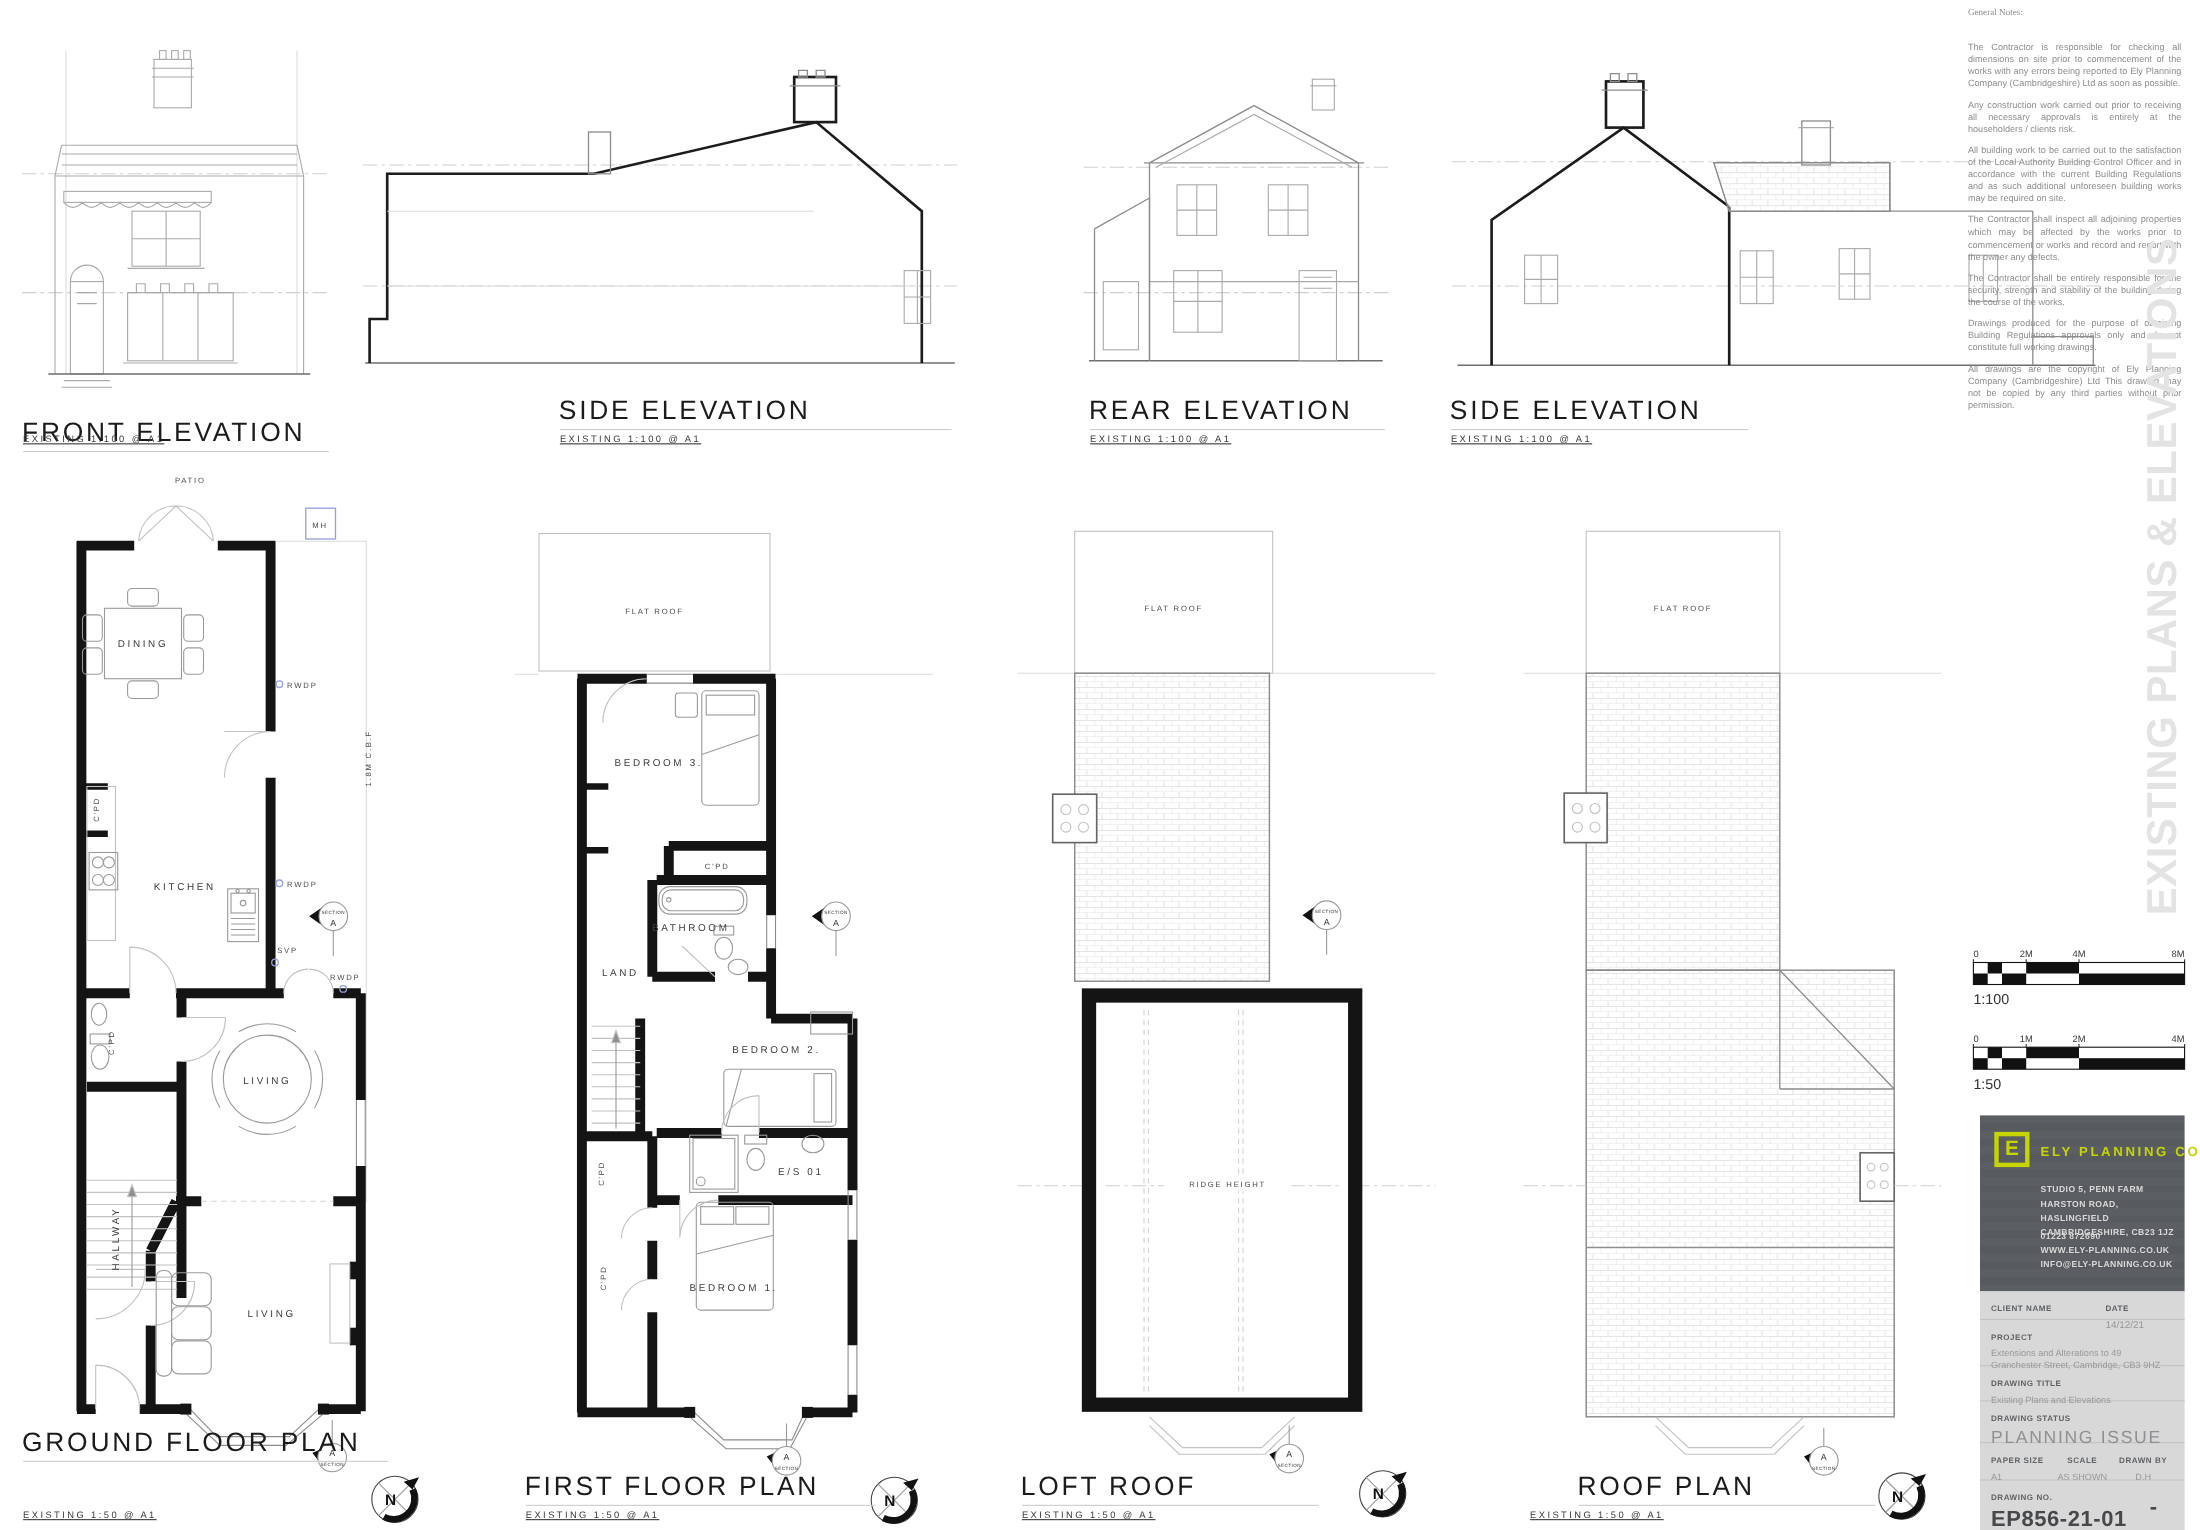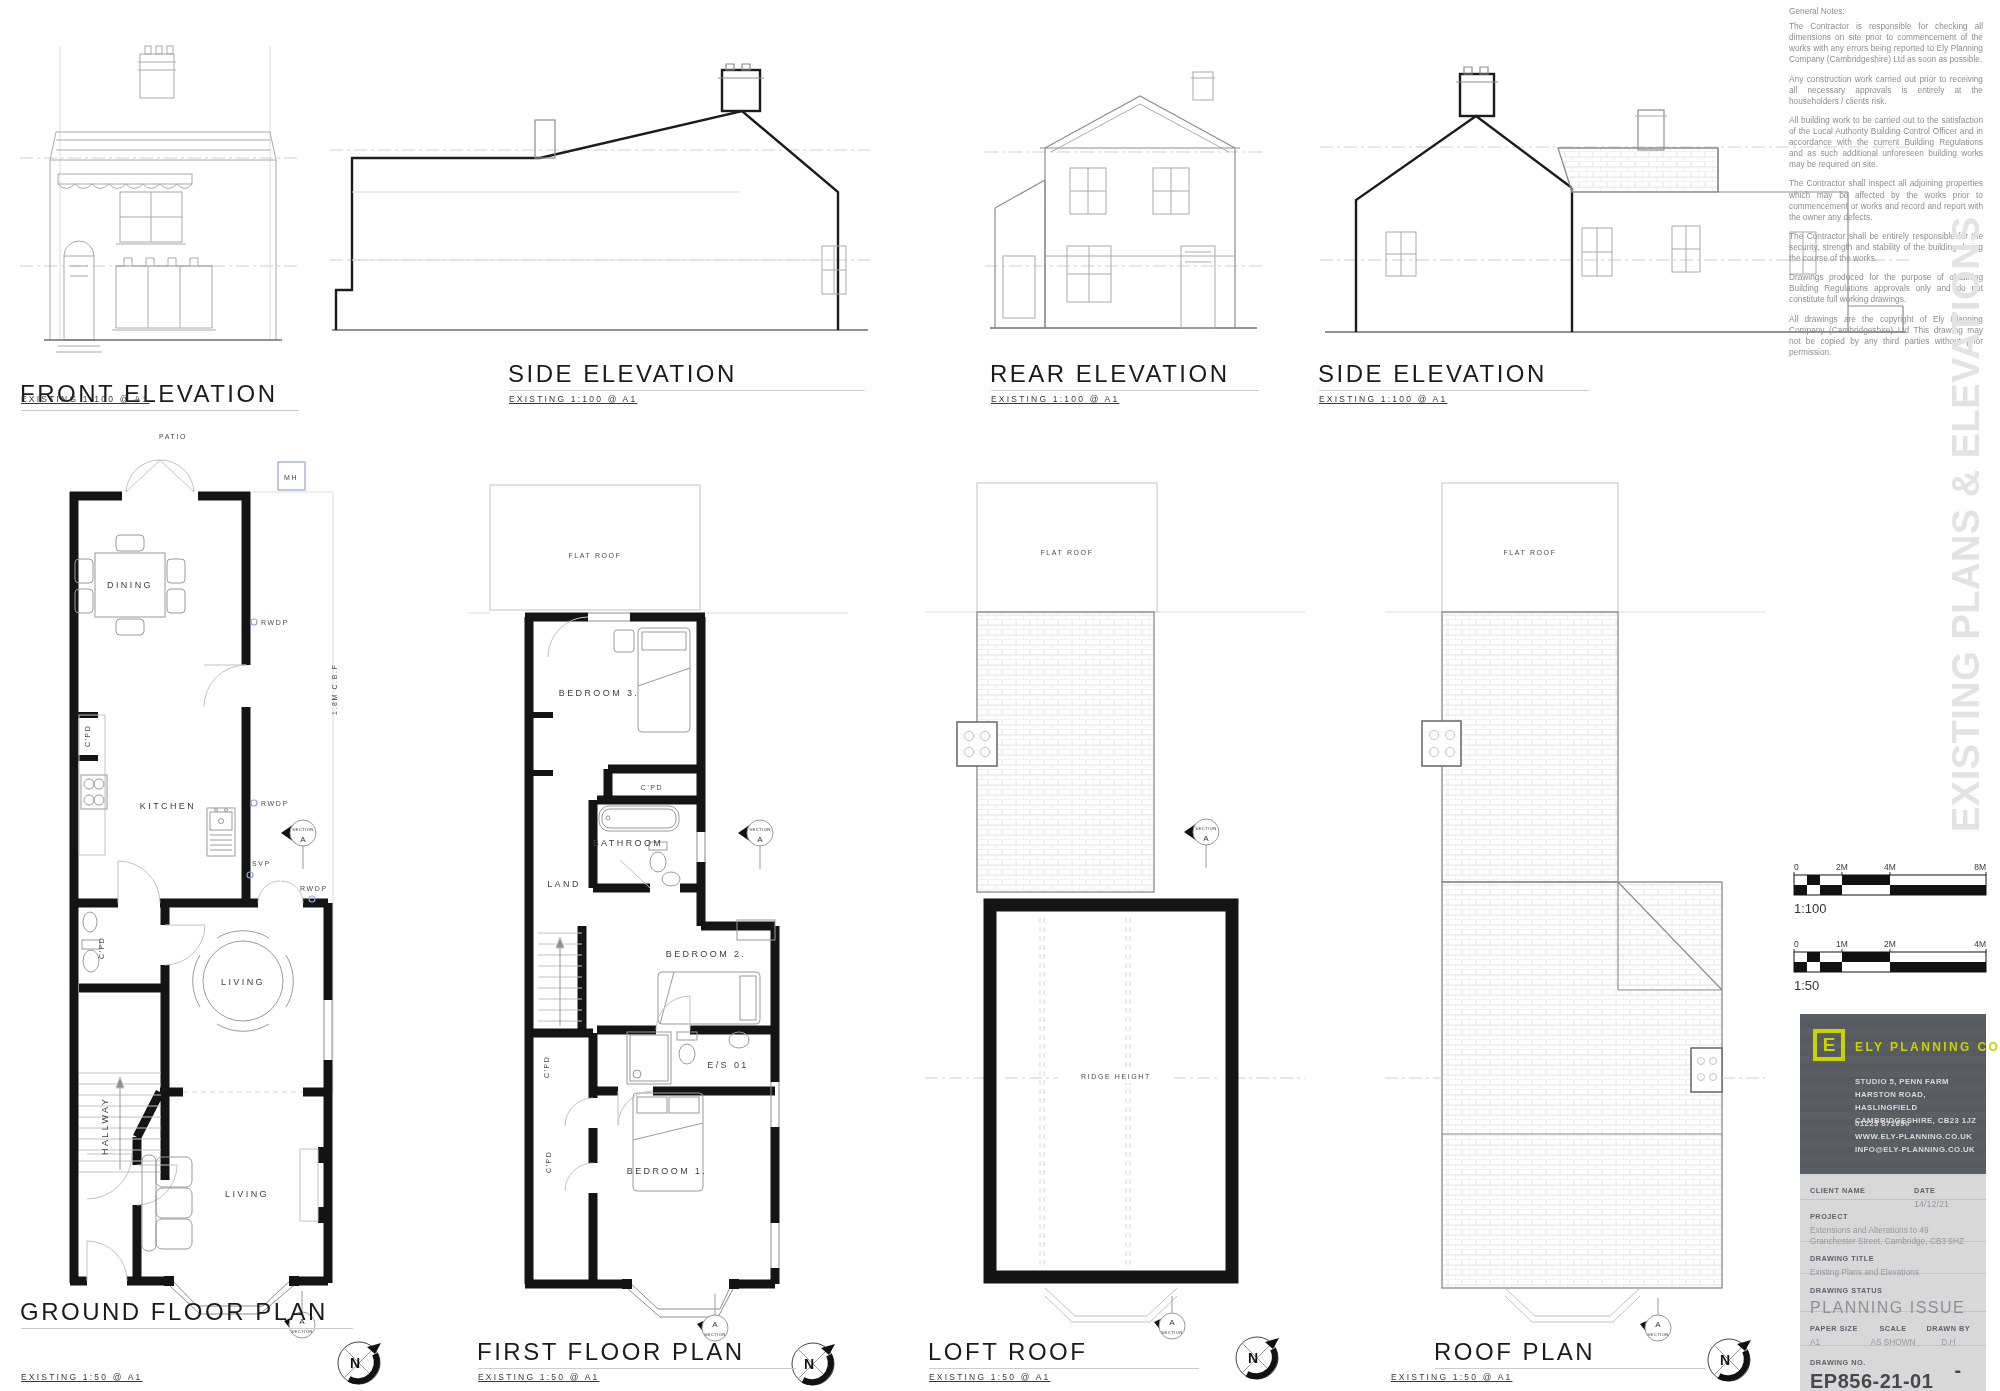--- a/index.html
+++ b/index.html
@@ -6,21 +6,21 @@
   .sheet{position:relative;width:2000px;height:1391px;background:#ffffff;
          font-family:"Liberation Sans",sans-serif;overflow:hidden;}
   svg{position:absolute;overflow:visible;}
   
   .hd{position:absolute;font-size:24px;letter-spacing:2.5px;color:#1b1b1b;white-space:nowrap;}
   .hd .rule{position:absolute;left:1px;top:30px;height:1px;background:#cccccc;display:block;}
   .cap{position:absolute;font-size:8.5px;letter-spacing:2.2px;color:#3a3a3a;white-space:nowrap;text-decoration:underline;}
   
   .notes{position:absolute;left:1789px;top:6px;width:194px;font-size:8.3px;line-height:1.34;
          color:#8e8e8e;text-align:justify;}
-  .notes .nt{margin:0 0 4px;}
+  .notes .nt{margin:0 0 20px;font-family:Liberation Serif, serif;}
   .notes p{margin:0 0 8px;}
   
   .vtitle{position:absolute;left:1946px;top:240px;width:46px;height:592px;}
   .vtitle span{position:absolute;left:42px;bottom:0;transform-origin:0 100%;
     transform:rotate(-90deg);white-space:nowrap;font-weight:bold;font-size:38px;
     letter-spacing:.5px;color:#e3e3e3;}
   
   .e{stroke:#aaaaaa;fill:none;stroke-width:1;}
   .e2{stroke:#8d8d8d;fill:none;stroke-width:1.2;}
   .eb{stroke:#1c1c1c;fill:none;stroke-width:2.4;}

